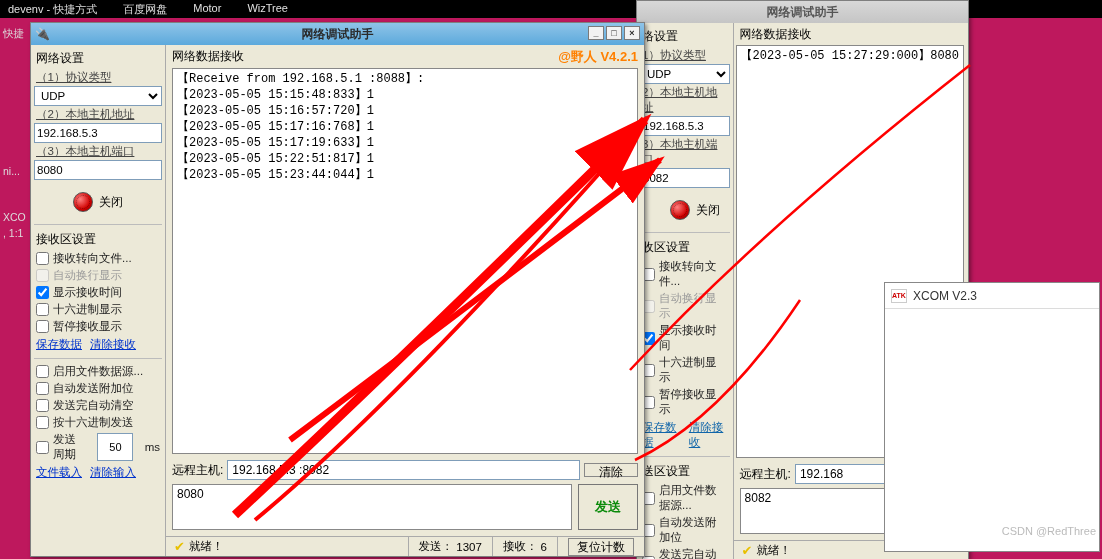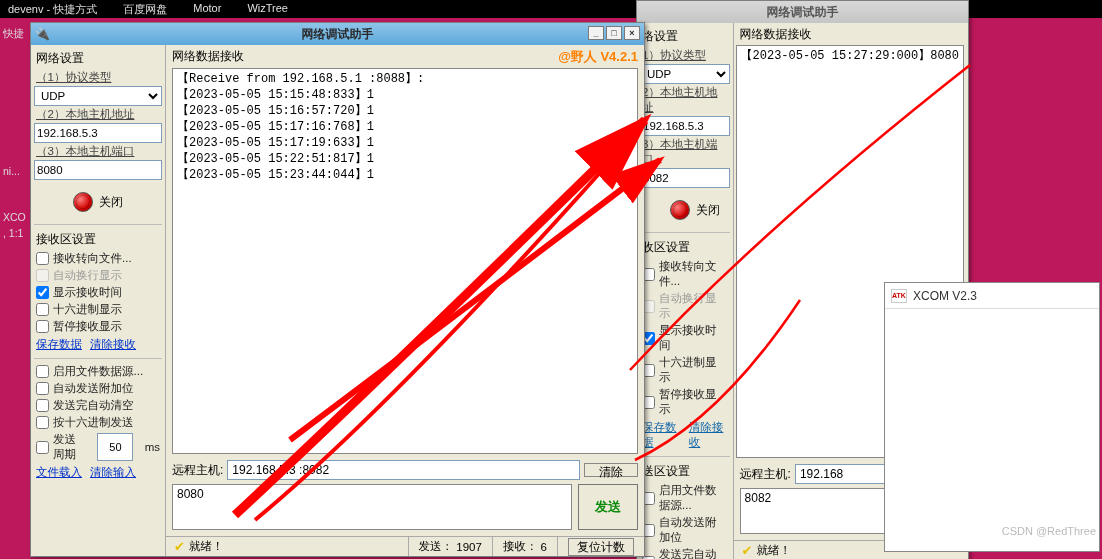--- a/index.html
+++ b/index.html
@@ -175,21 +175,21 @@
         <div class="sendarea">
           <textarea style="">8080</textarea>
           <button class="sendbtn">发送</button>
         </div>
         <div class="status">
           <div class="ready">
               <span class="light">✔</span>
               <span>就绪！</span>
             </div>
           <div class="spacer"></div>
-          <div class="cell"><span>发送：</span>&nbsp;<span>1907</span></div>
+          <div class="cell"><span>发送：</span>&nbsp;<span>1307</span></div>
           <div class="cell"><span>接收：</span>&nbsp;<span>6</span></div>
           <div class="cell">
               <button class="btn" style="height:18px;padding:0 8px">复位计数</button>
             </div>
         </div>
       </div>
     </div>
   </div>
 
   <div id="app2" class="app">

